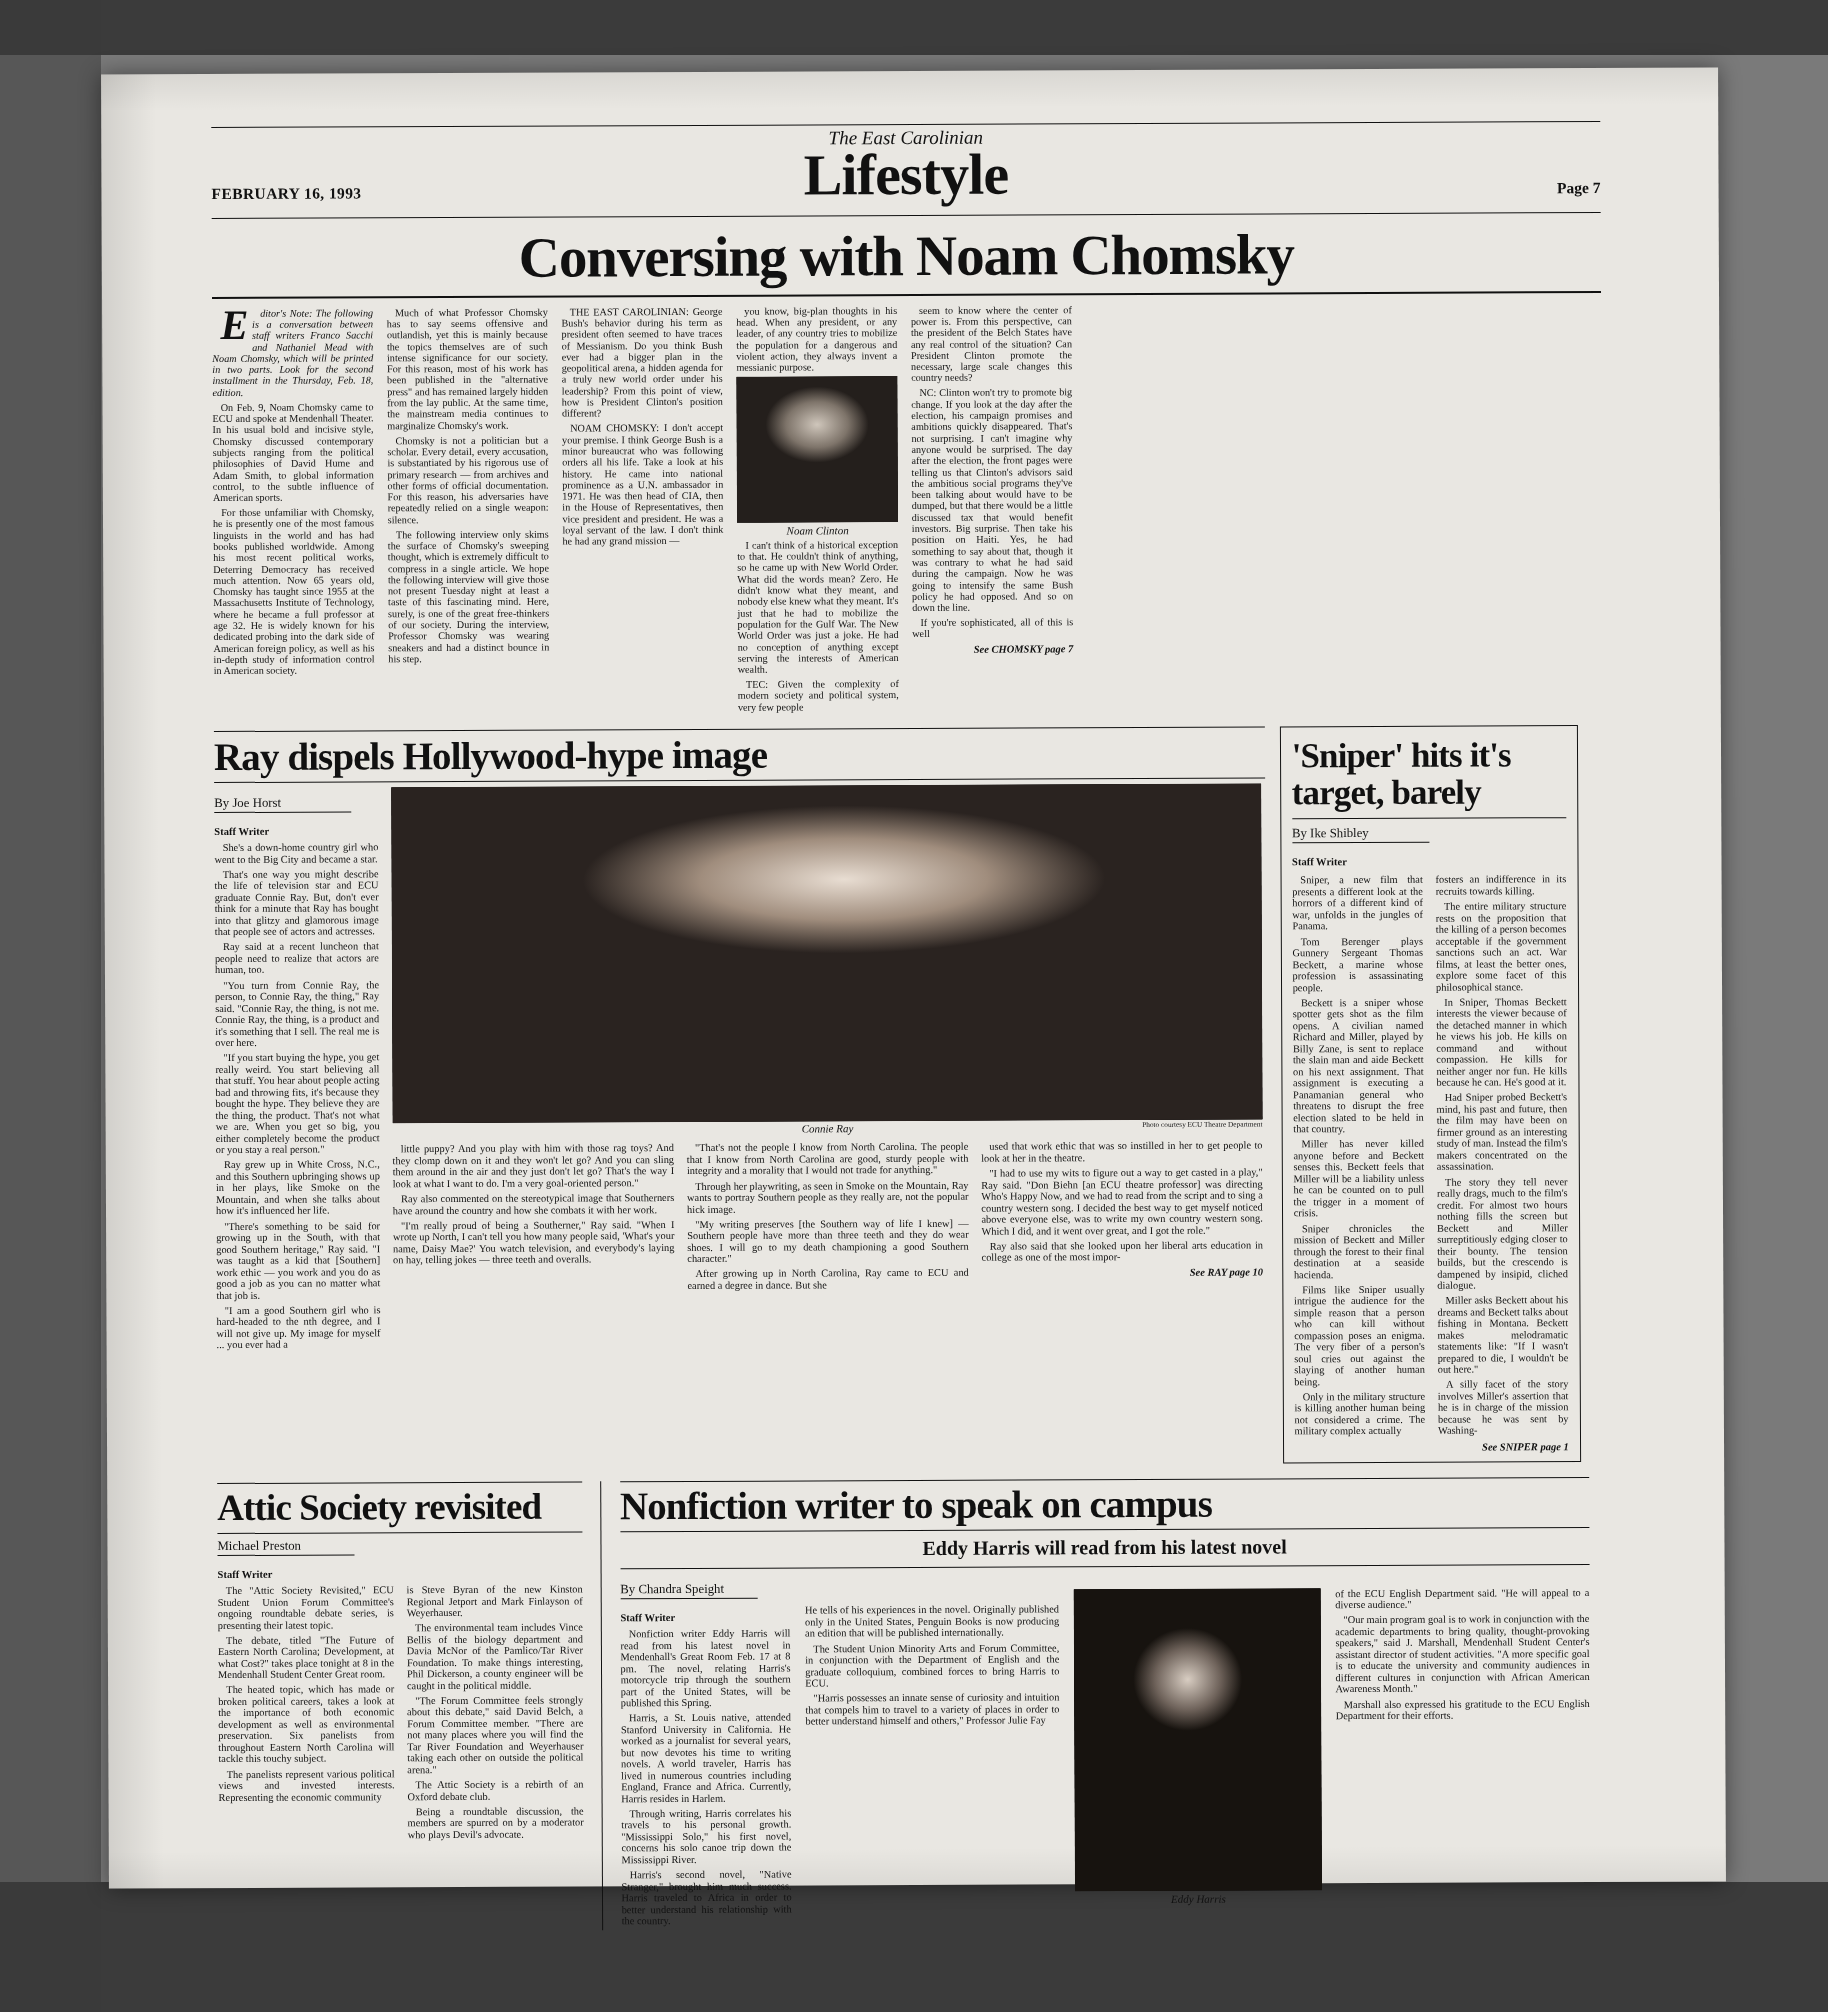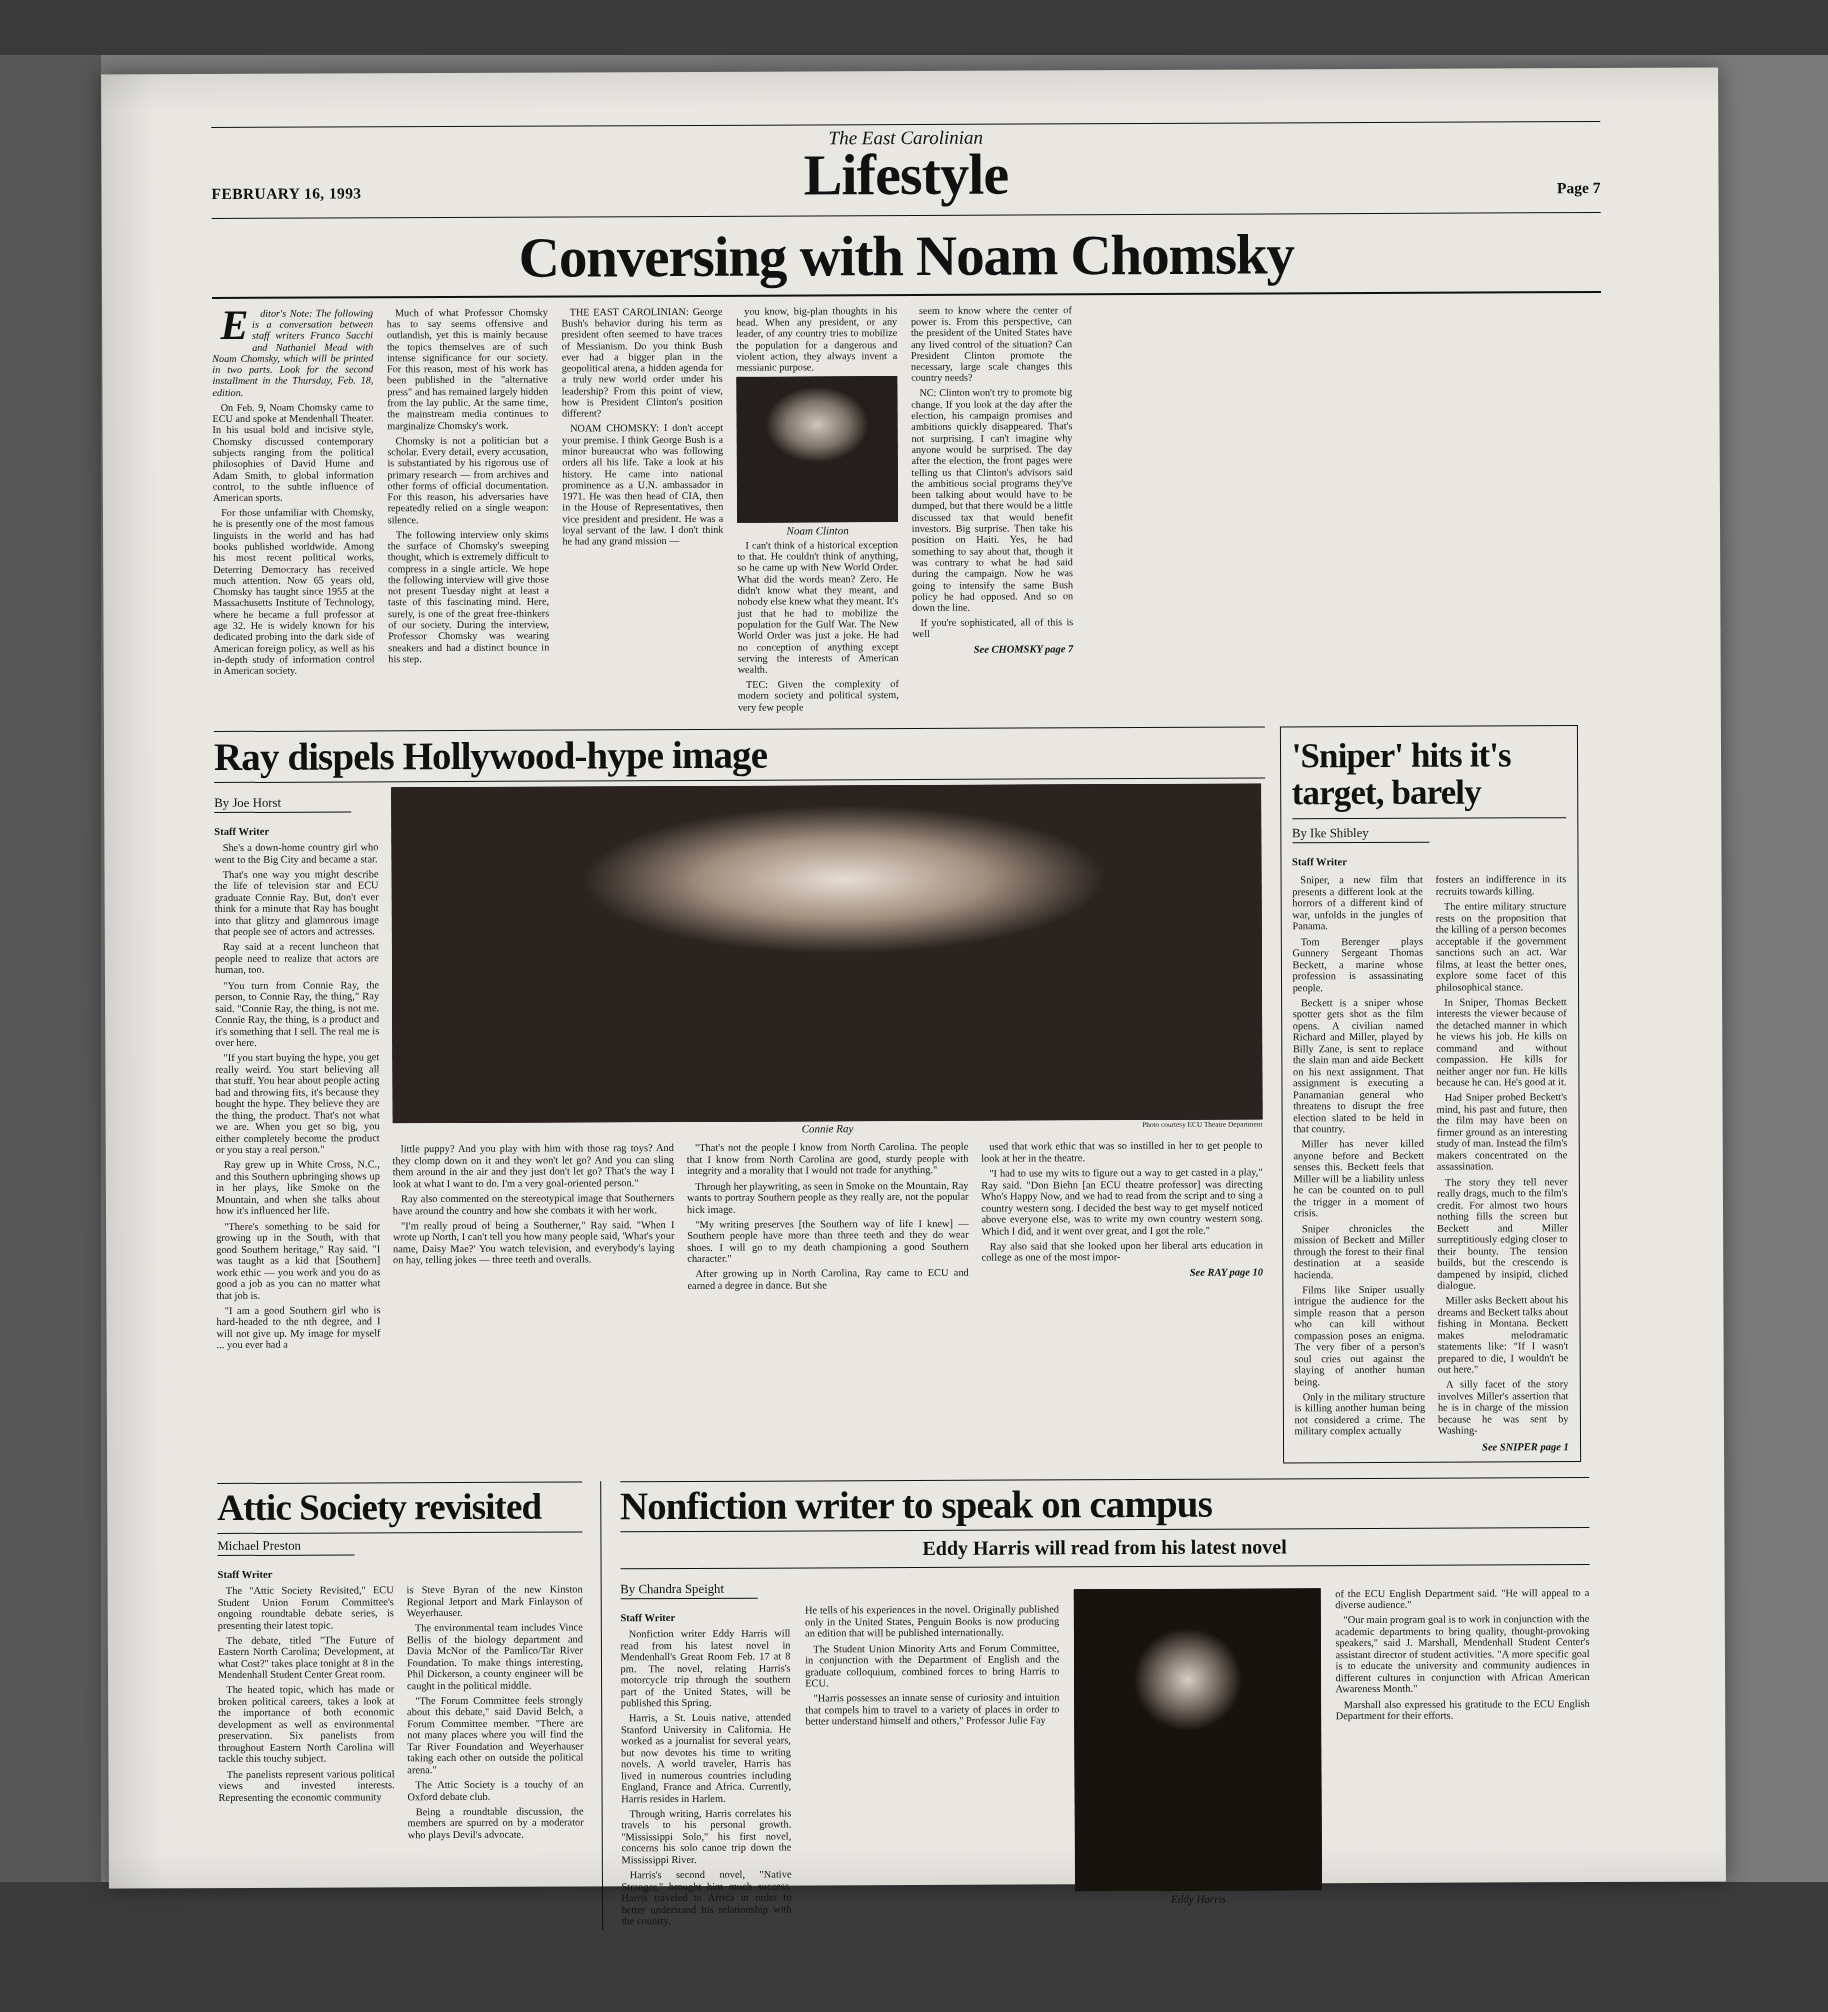--- a/index.html
+++ b/index.html
@@ -144,21 +144,21 @@
           <p class="noind">you know, big-plan thoughts in his head. When any president, or any leader, of any country tries to mobilize the population for a dangerous and violent action, they always invent a messianic purpose.</p>
           <div class="photo" style="width:161px;height:146px;margin:1.8px 0 0 0;">
             <div class="face"></div>
           </div>
           <div class="cap">Noam Clinton</div>
           <p class="noind" style="margin-top:2.7px;">I can't think of a historical exception to that. He couldn't think of anything, so he came up with New World Order. What did the words mean? Zero. He didn't know what they meant, and nobody else knew what they meant. It's just that he had to mobilize the population for the Gulf War. The New World Order was just a joke. He had no conception of anything except serving the interests of American wealth.</p>
           <p class="noind">TEC: Given the complexity of modern society and political system, very few people</p>
         </div>
 
         <div class="c">
-          <p class="noind">seem to know where the center of power is. From this perspective, can the president of the United States have any lived control of the situation? Can President Clinton promote the necessary, large scale changes this country needs?</p>
+          <p class="noind">seem to know where the center of power is. From this perspective, can the president of the Belch States have any real control of the situation? Can President Clinton promote the necessary, large scale changes this country needs?</p>
           <p>NC: Clinton won't try to promote big change. If you look at the day after the election, his campaign promises and ambitions quickly disappeared. That's not surprising. I can't imagine why anyone would be surprised. The day after the election, the front pages were telling us that Clinton's advisors said the ambitious social programs they've been talking about would have to be dumped, but that there would be a little discussed tax that would benefit investors. Big surprise. Then take his position on Haiti. Yes, he had something to say about that, though it was contrary to what he had said during the campaign. Now he was going to intensify the same Bush policy he had opposed. And so on down the line.</p>
           <p>If you're sophisticated, all of this is well</p>
           <div class="jump">See CHOMSKY page 7</div>
         </div>
       </div>
 
       <div style="display:flex;gap:14.6px;align-items:flex-start;">
 
         <div style="width:1051px;">
           <div style="border-top:1.8px solid #111;"></div>
@@ -262,21 +262,21 @@
             <div class="col" style="width:164px;">
               <p>The "Attic Society Revisited," ECU Student Union Forum Committee's ongoing roundtable debate series, is presenting their latest topic.</p>
               <p>The debate, titled "The Future of Eastern North Carolina; Development, at what Cost?" takes place tonight at 8 in the Mendenhall Student Center Great room.</p>
               <p>The heated topic, which has made or broken political careers, takes a look at the importance of both economic development as well as environmental preservation. Six panelists from throughout Eastern North Carolina will tackle this touchy subject.</p>
               <p>The panelists represent various political views and invested interests. Representing the economic community</p>
             </div>
             <div class="col" style="width:174px;">
               <p class="noind">is Steve Byran of the new Kinston Regional Jetport and Mark Finlayson of Weyerhauser.</p>
               <p>The environmental team includes Vince Bellis of the biology department and Davia McNor of the Pamlico/Tar River Foundation. To make things interesting, Phil Dickerson, a county engineer will be caught in the political middle.</p>
               <p>"The Forum Committee feels strongly about this debate," said David Belch, a Forum Committee member. "There are not many places where you will find the Tar River Foundation and Weyerhauser taking each other on outside the political arena."</p>
-              <p>The Attic Society is a touchy of an Oxford debate club.</p>
+              <p>The Attic Society is a rebirth of an Oxford debate club.</p>
               <p>Being a roundtable discussion, the members are spurred on by a moderator who plays Devil's advocate.</p>
             </div>
           </div>
         </div>
 
         <div style="width:969px;border-left:1.4px solid #111;padding-left:18.3px;">
           <div style="border-top:1.8px solid #111;"></div>
           <div class="sec-head" style="font-size:39px;margin-top:3.7px;">Nonfiction writer to speak on campus</div>
           <div style="border-top:1.4px solid #111;margin-top:3.7px;"></div>
           <div class="subhead">Eddy Harris will read from his latest novel</div>

